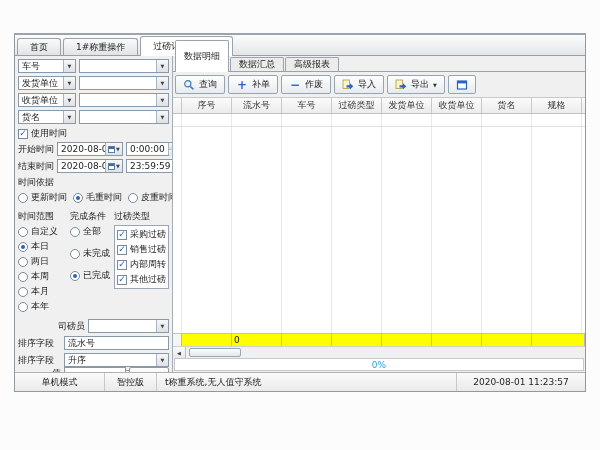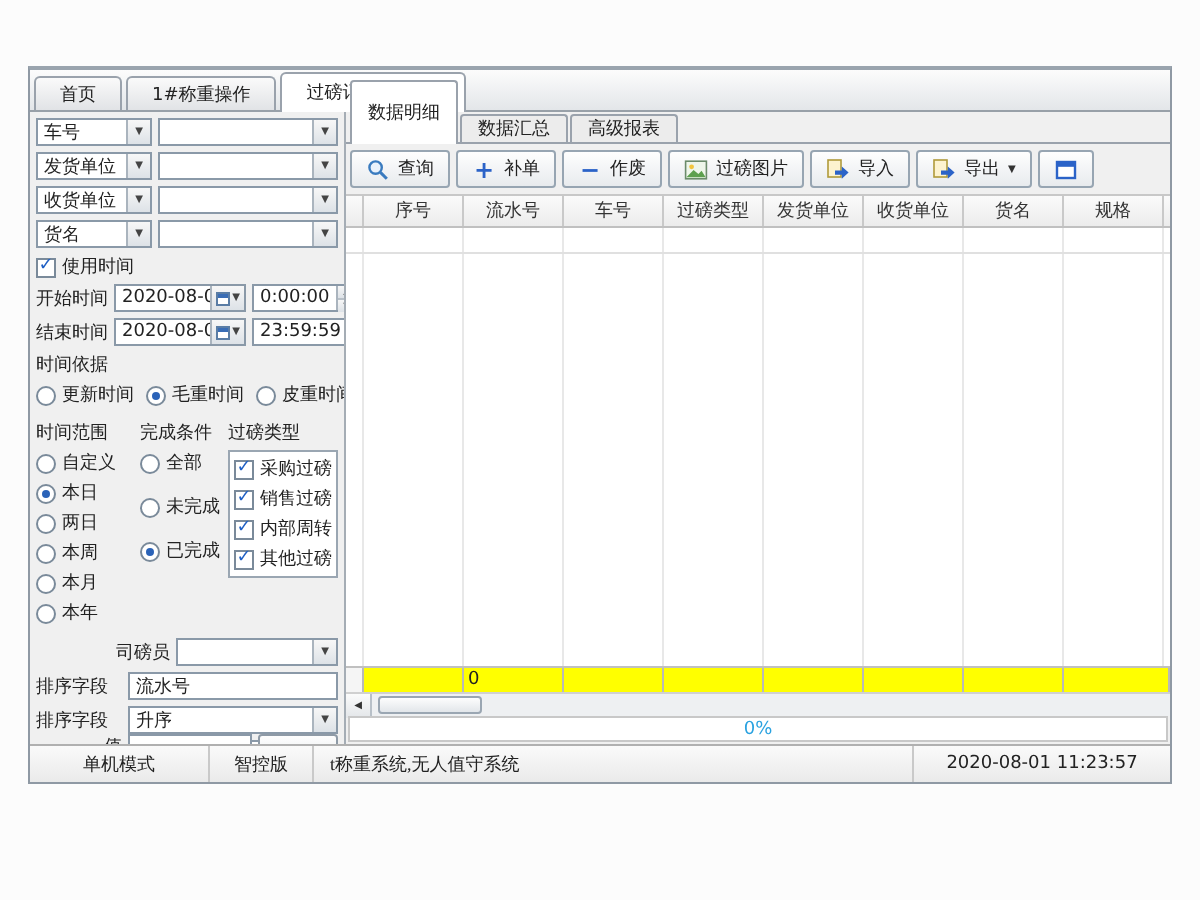--- a/index.html
+++ b/index.html
@@ -93,21 +93,21 @@
   .sthumb { width:52px; height:9px; margin-left:3px; border:1px solid #9aa6b2; border-radius:2px;
     background:linear-gradient(#fdfdfd,#e2e6ea); }
   .progress { height:13px; margin:0 1px 1px 1px; background:#fff; border:1px solid #c8c8c8;
     display:flex; align-items:center; justify-content:center; color:#2aa2e0; }
   
   .statusbar { height:19px; border-top:1px solid #b0b0b0; background:linear-gradient(#fafafa,#eaeaea);
     display:flex; align-items:center; }
   .scell { height:100%; display:flex; align-items:center; justify-content:center;
     border-right:1px solid #c9c9c9; white-space:nowrap; }
   .s-mode { width:90px; } .s-ed { width:52px;font-family:Liberation Mono, monospace; }
-  .s-msg { flex:1; justify-content:flex-start; padding-left:8px;font-family:Liberation Serif, serif; }
+  .s-msg { flex:1; justify-content:flex-start; padding-left:8px; }
   .s-time { width:128px; border-right:none; }
   
   .cliprow { position:absolute; bottom:0; left:3px; right:3px; height:5px; overflow:hidden; }
   .cliprow .inner { display:flex; gap:3px; align-items:flex-start; }
   .cliprow .lbl { width:43px; text-align:right; }
   svg { display:block; }
 </style>
 </head>
 <body>
 
@@ -357,30 +357,20 @@
           <span class="ticon plusglyph">+</span>
           <span>补单</span>
         </div>
         <div class="tbtn">
           <span class="ticon plusglyph">−</span>
           <span>作废</span>
         </div>
         <div class="tbtn">
           <span class="ticon">
             <svg width="12" height="12" viewBox="0 0 12 12">
-                <rect x="0.8" y="1.6" width="10.4" height="8.8" fill="#eef6ea" stroke="#6b8b6b" stroke-width="0.8"></rect>
-                <circle cx="3.8" cy="4.4" r="1.2" fill="#f2c53d"></circle>
-                <path d="M1.2 9.6 L4.8 6 L7.2 8 L8.8 6.4 L10.8 9.6 Z" fill="#5da04e"></path>
-              </svg>
-          </span>
-            <span>过磅图片</span>
-        </div>
-        <div class="tbtn">
-          <span class="ticon">
-            <svg width="12" height="12" viewBox="0 0 12 12">
                 <rect x="1" y="1" width="6.5" height="8.5" fill="#fdf3cf" stroke="#b09a3a" stroke-width="0.8"></rect>
                 <path d="M4.5 6.2 h3.4 v-2 l3.4 3.1 -3.4 3.1 v-2 h-3.4 z" fill="#2b63c8"></path>
               </svg>
           </span>
             <span>导入</span>
         </div>
         <div class="tbtn">
           <span class="ticon">
             <svg width="12" height="12" viewBox="0 0 12 12">
                 <rect x="1" y="1" width="6.5" height="8.5" fill="#fdf3cf" stroke="#b09a3a" stroke-width="0.8"></rect>

